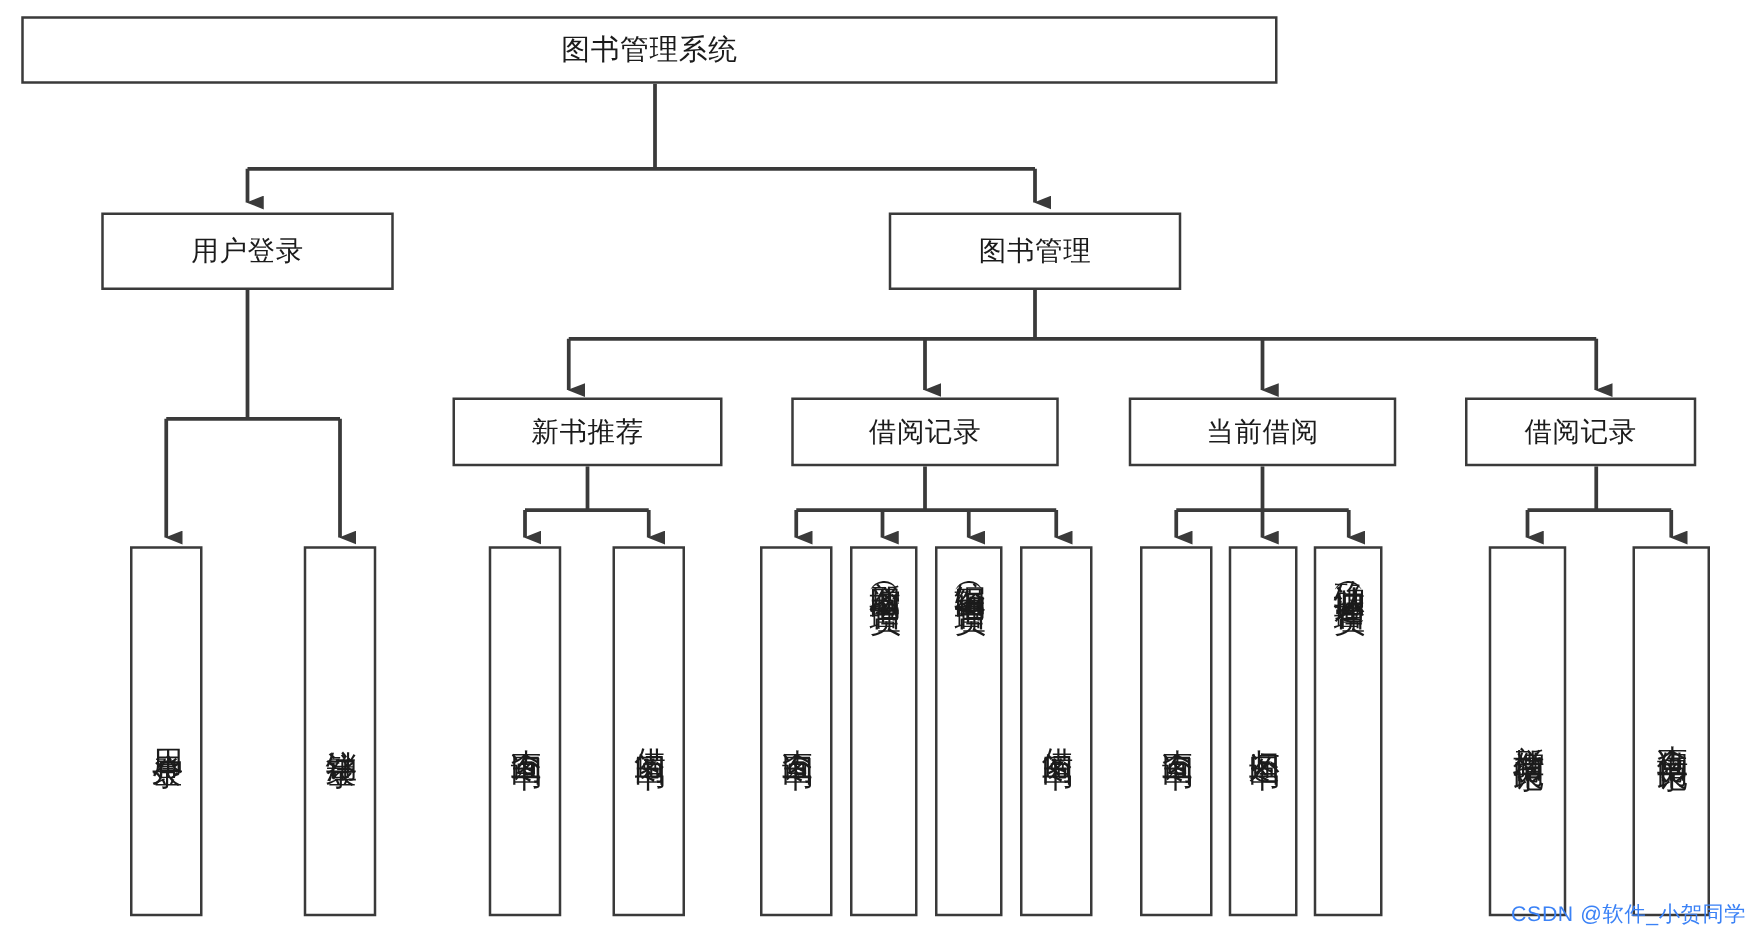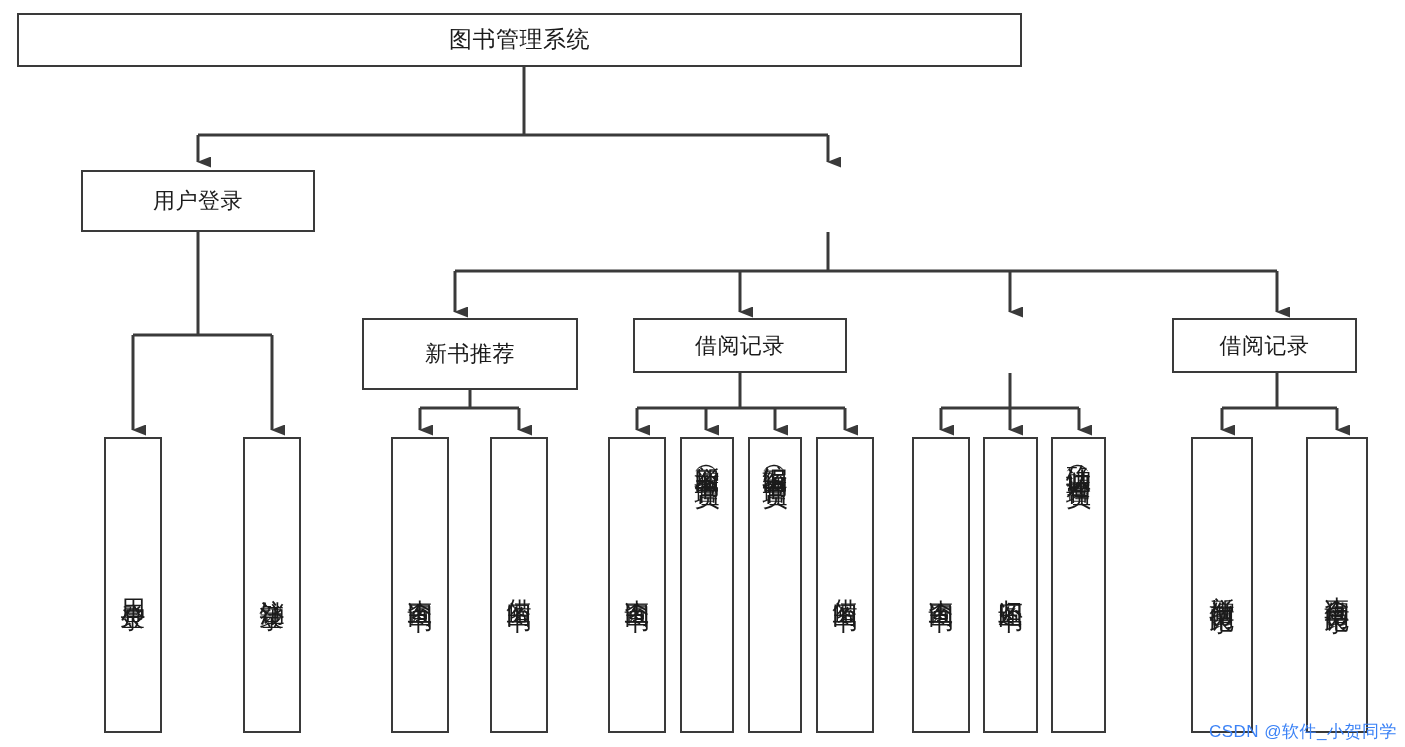--- a/index.html
+++ b/index.html
@@ -136,27 +136,33 @@
     </g>
   </svg>
 
   <div class="node horiz root" style="left:17px; top:13px; width:1005px; height:54px;align-items:center;">
     <span class="lbl">图书管理系统</span>
   </div>
 
   <div class="node horiz" style="left:81px; top:170px; width:234px; height:62px;">
     <span class="lbl">用户登录</span>
   </div>
-
-  <div class="node horiz" style="left:362px; top:318px; width:216px; height:72px;">
+  <div class="node horiz" style="left:711px; top:170px; width:234px; height:62px;">
+    <span class="lbl">图书管理</span>
+  </div>
+
+  <div class="node horiz" style="left:362px; top:318px; width:216px; height:55px;">
     <span class="lbl">新书推荐</span>
   </div>
   <div class="node horiz" style="left:633px; top:318px; width:214px; height:55px;">
     <span class="lbl">借阅记录</span>
   </div>
+  <div class="node horiz" style="left:903px; top:318px; width:214px; height:55px;">
+    <span class="lbl">当前借阅</span>
+  </div>
   <div class="node horiz" style="left:1172px; top:318px; width:185px; height:55px;">
     <span class="lbl">借阅记录</span>
   </div>
 
   <div class="node vert" style="left:104px; top:437px; width:58px; height:296px;">
     <span class="lbl">用户登录</span>
   </div>
   <div class="node vert" style="left:243px; top:437px; width:58px; height:296px;">
     <span class="lbl">注销登录</span>
   </div>

